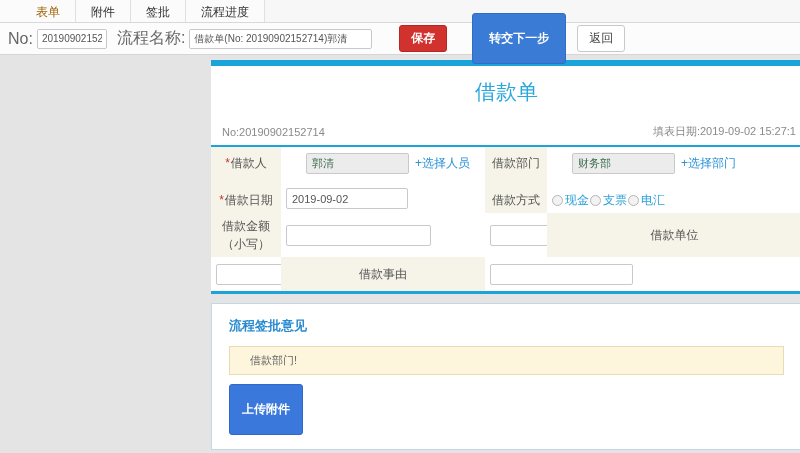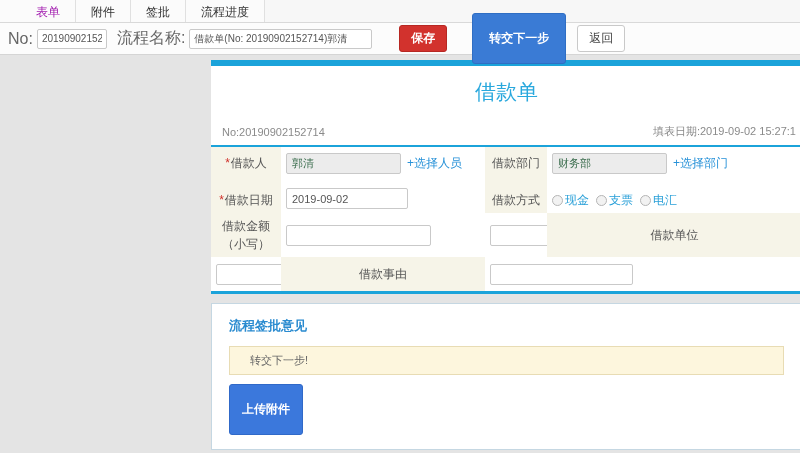--- a/index.html
+++ b/index.html
@@ -4,21 +4,21 @@
 <style>
   * { margin:0; padding:0; box-sizing:border-box; }
   html,body { width:800px; height:453px; overflow:hidden; background:#e4e4e4;
     font-family:"Liberation Sans","DejaVu Sans",sans-serif; }
 
   
   .tabbar { height:23px; background:#f7f7f7; border-bottom:1px solid #d9d9d9;
     display:flex; align-items:stretch; }
   .tab { padding:4px 15px; font-size:12px; color:#333; border-right:1px solid #e0e0e0;
     background:#fbfbfb; cursor:pointer; white-space:nowrap; }
-  .tab.active { color:#a21caf;padding-left:36px; }
+  .tab.active { color:#a16207;padding-left:36px; }
 
   
   .toolbar { height:32px; background:#fcfcfc; border-bottom:1px solid #d5d5d5;
     display:flex; align-items:center; padding:0 8px; }
   .toolbar label { font-size:16px; color:#666; margin-right:4px; white-space:nowrap; }
   .tb-input { height:20px; border:1px solid #c9c9c9; border-radius:2px; font-size:10px;
     color:#555; padding:0 4px; background:#fff; }
   #no-input { width:70px; }
   #name-input { width:183px; margin-right:0; }
   .btn { font-size:12px; border-radius:3px; padding:4px 11px; cursor:pointer;
@@ -42,23 +42,23 @@
   .ftable { display:grid; grid-template-columns:70px 204px 62px 1fr;
     border-bottom:3px solid #1ba3da; font-size:12px; color:#555; }
   .t-label { background:#f6f4e8; display:flex; align-items:center; justify-content:center;
     text-align:center; padding:4px 6px; line-height:1.5; }
   .t-field { display:flex; align-items:center; padding:4px 2px 4px 5px; gap:6px; }
   .r1 { min-height:32px; } .r2 { min-height:34px;align-items:flex-end; } .r3 { min-height:39px; } .r4 { min-height:34px; }
   .req { color:#d0302a; margin-right:1px; }
   .f-input { height:21px; border:1px solid #c9c9c9; border-radius:2px; font-size:11px;
     color:#3c6e4f; padding:0 5px; background:#fff; }
   .f-input.ro { background:#ececec; color:#3c6e4f; }
-  .w115 { width:115px; } .w100 { width:122px; } .w145 { width:145px; } .w143 { width:143px; }
+  .w115 { width:103px;margin-left:20px; } .w100 { width:122px; } .w145 { width:145px; } .w143 { width:143px; }
   a.sel-link { font-size:12px; color:#2892d8; text-decoration:none; cursor:pointer; white-space:nowrap; }
-  .radios { display:flex; align-items:center; gap:7px; }
+  .radios { display:flex; align-items:center; gap:1px; }
   .radio-opt { display:flex; align-items:center; gap:2px; cursor:pointer; }
   .radio-circle { width:11px; height:11px; border-radius:50%; border:1px solid #b5b5b5;
     background:#f2f2f2; display:inline-block; }
   .radio-opt span.rlab { color:#2aa0d8; font-size:12px; }
 
   
   .panel-attach { margin-top:9px; background:#fff; border:1px solid #c5d7e2;
     padding:13px 17px 14px; }
   .attach-title { font-size:13px; font-weight:bold; color:#2a8bd0; }
   .attach-msg { margin-top:11px; background:#fdf6dd; border:1px solid #e8dcb4;
@@ -165,21 +165,21 @@
           <span>借款事由</span>
         </div>
         <div class="t-field r4">
           <input class="f-input w143" style="">
         </div>
       </div>
     </div>
 
     <div class="panel-attach">
       <div class="attach-title">流程签批意见</div>
-      <div class="attach-msg">转交下一步!</div>
+      <div class="attach-msg">借款部门!</div>
       <button class="btn-upload">上传附件</button>
     </div>
 
     <div class="panel-approve">
       <div class="approve-title">流程签批意见</div>
 
     </div>
 
   </div>
 </div>

